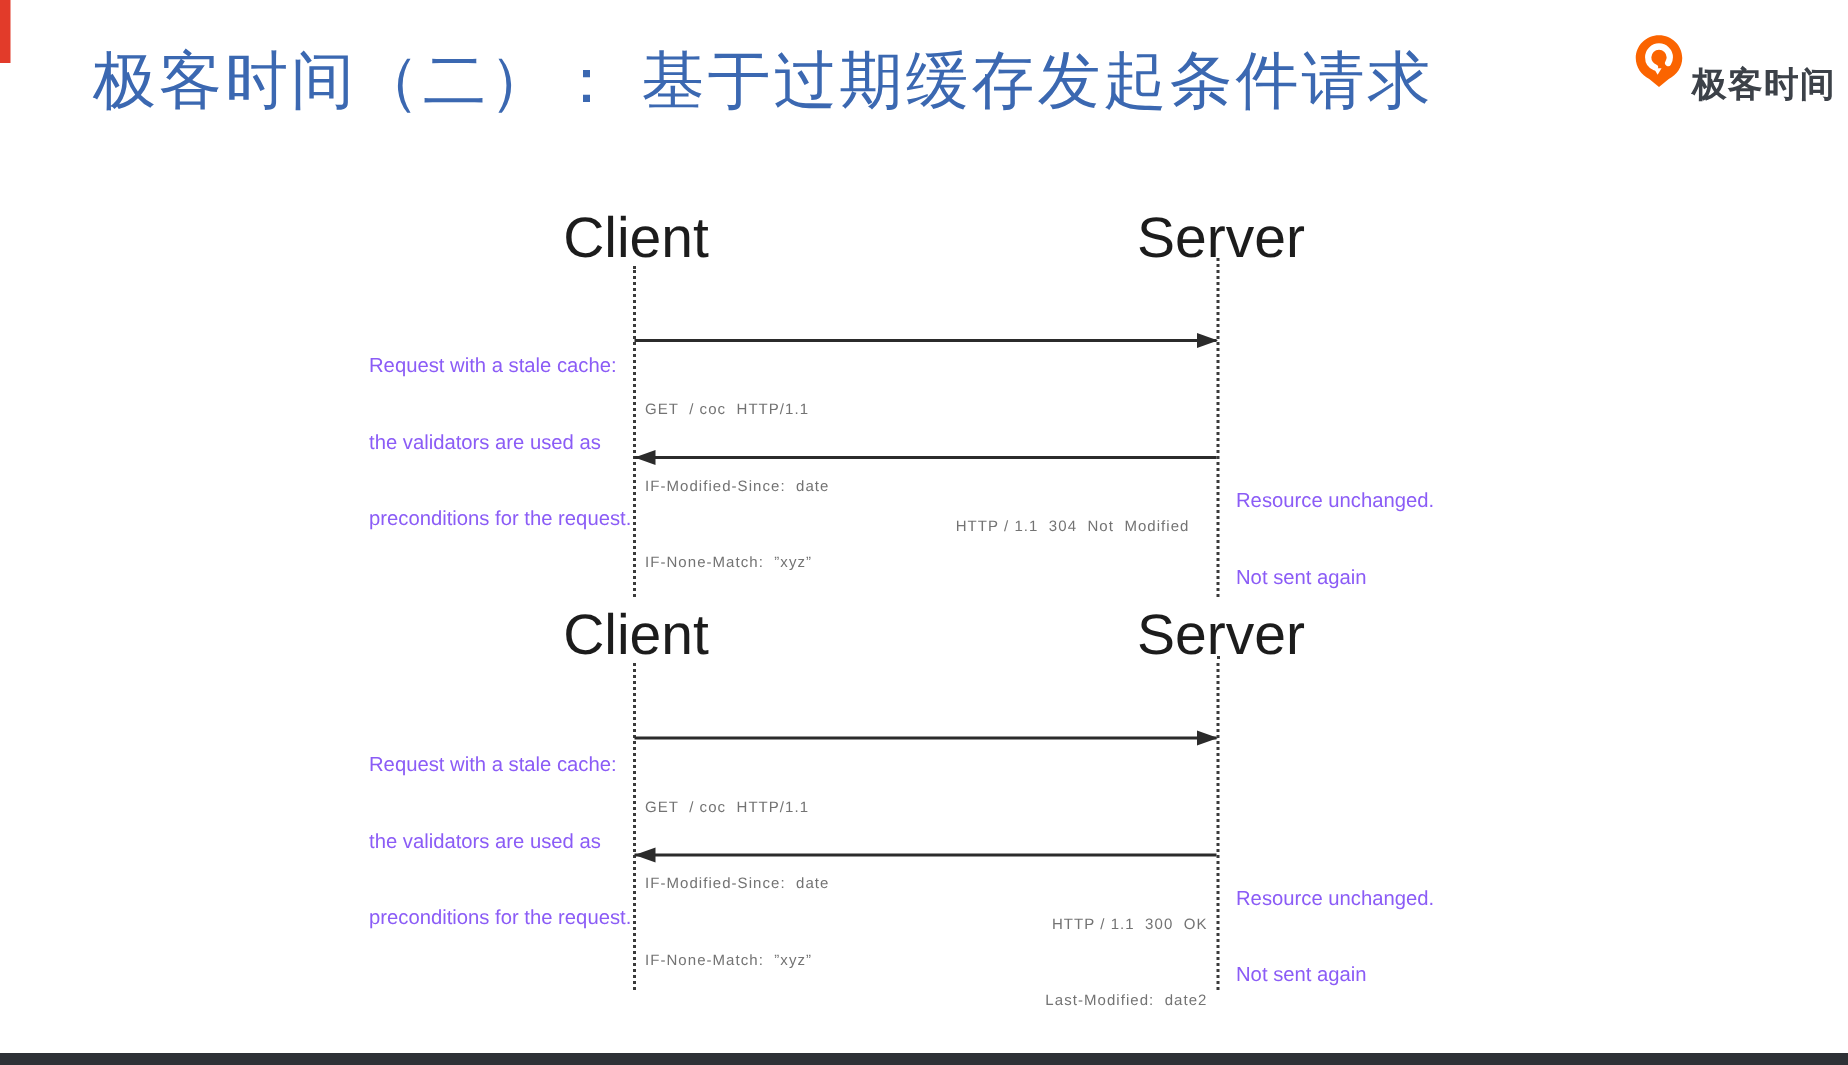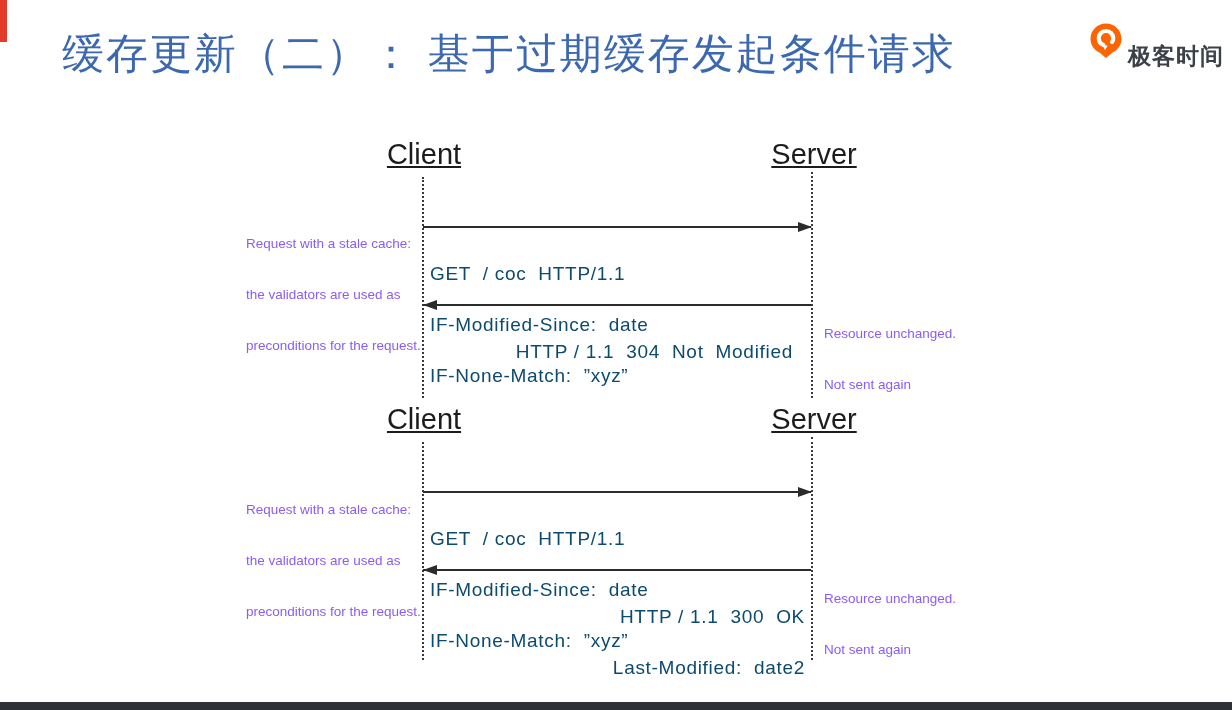--- a/index.html
+++ b/index.html
@@ -45,24 +45,23 @@
     font-weight: 700;
     color: #3c4148;
     letter-spacing: 1px;
     white-space: nowrap;
     margin-top: 33px;
   }
 
   .label {
     position: absolute;
     transform: translateX(-50%);
-    font-size: 29px;
+    font-size: 38px;
     color: #1c1c1c;
     white-space: nowrap;
-    text-decoration: underline;
   }
 
   .lifeline {
     position: absolute;
     width: 0;
     border-left: 2px dotted #3a3a3a;
   }
 
   .arrow-line {
     position: absolute;
@@ -73,24 +72,24 @@
     position: absolute;
     width: 0; height: 0;
     border-top: 5px solid transparent;
     border-bottom: 5px solid transparent;
   }
   .arrowhead.right { border-left: 14px solid #2b2b2b; }
   .arrowhead.left  { border-right: 14px solid #2b2b2b; }
 
   .msg-text {
     position: absolute;
-    font-size: 19px;
+    font-size: 10px;
     line-height: 17px;
     letter-spacing: 0.7px;
-    color: #0c4a6e;
+    color: #737373;
     white-space: pre;
   }
   .msg-text.right-align { text-align: right; }
 
   .side-note {
     position: absolute;
     font-size: 13.5px;
     line-height: 17px;
     color: #8b5cf6;
     white-space: pre;
@@ -103,21 +102,21 @@
     background: #2e3136;
   }
 </style>
 </head>
 <body>
 
 <div class="slide">
 
   <div class="accent-bar"></div>
 
-  <div class="page-title">缓存更新（二）： 基于过期缓存发起条件请求</div>
+  <div class="page-title">极客时间（二）： 基于过期缓存发起条件请求</div>
 
   <div class="logo">
     <span>
       <svg width="34" height="37" viewBox="0 0 34 37">
         <path d="M17 1.5 C8.4 1.5 1.5 8.3 1.5 16.7 c0 6.1 3.7 11.3 9 13.9 L17 36 l6.5 -5.4 c5.3 -2.6 9 -7.8 9 -13.9 C32.5 8.3 25.6 1.5 17 1.5 Z" fill="#fb6400"></path>
         <circle cx="17" cy="16.2" r="7.2" fill="none" stroke="#ffffff" stroke-width="4.2" stroke-dasharray="36 10" stroke-dashoffset="-14" stroke-linecap="round"></circle>
         <path d="M13.5 23.5 l5.2 0 l-2.6 4.4 Z" fill="#ffffff"></path>
       </svg>
     </span>
     <span class="logo-text">极客时间</span>

